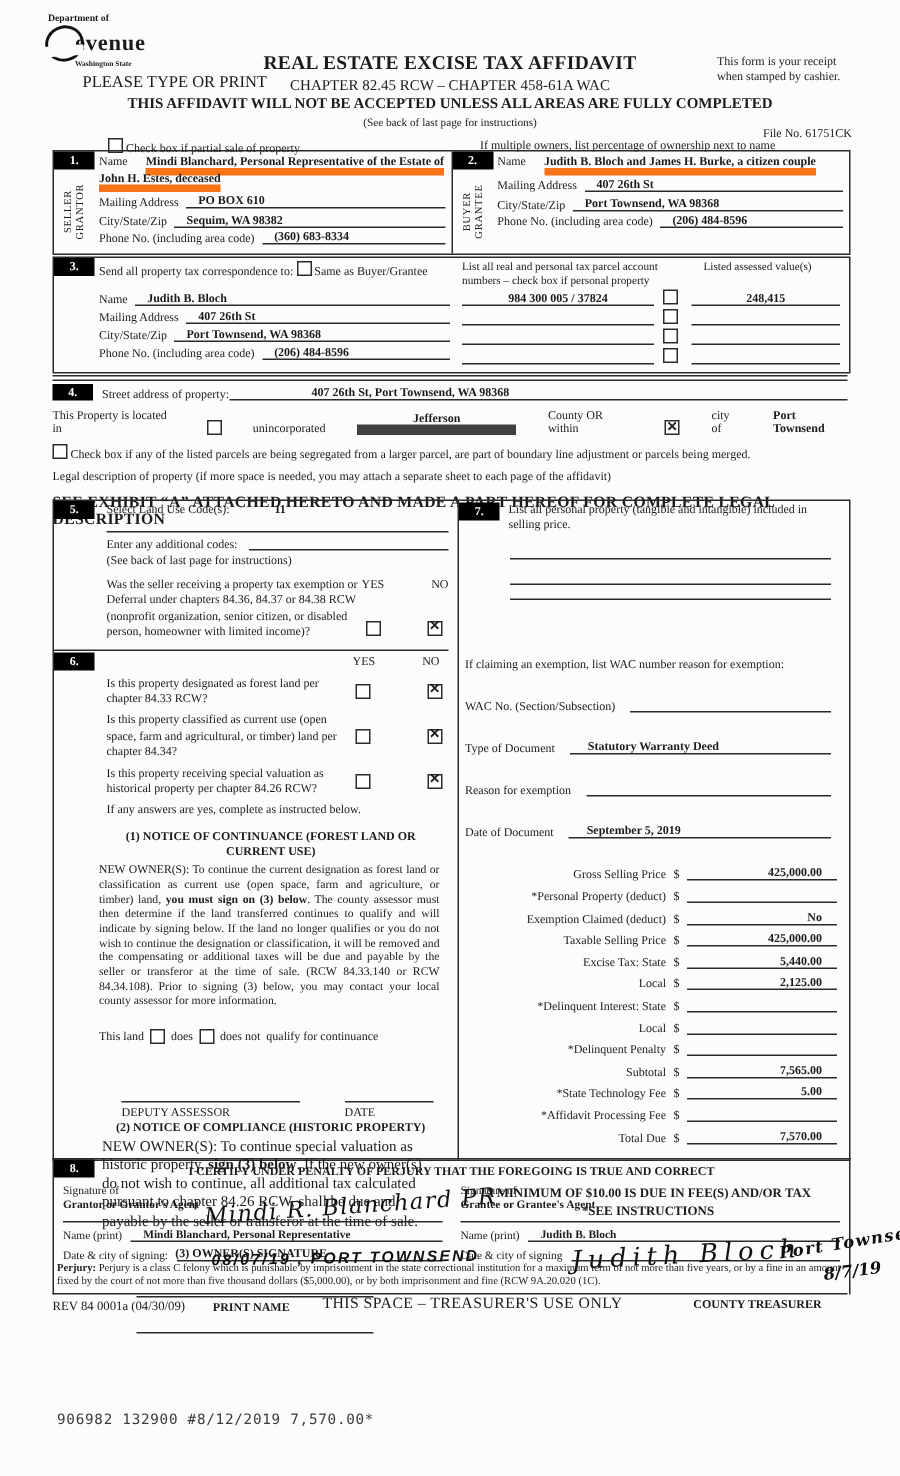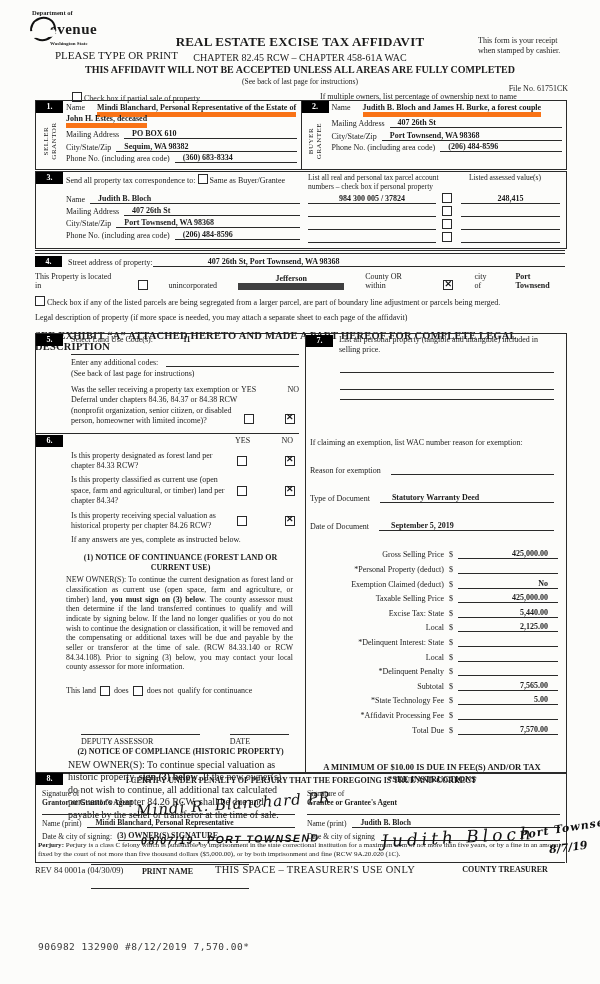--- a/index.html
+++ b/index.html
@@ -208,21 +208,21 @@
     <div class="party">
       <div class="tab">2.</div>
       <div class="sidecol">
         <div class="vblock">
           <div>BUYER</div>
           <div>GRANTEE</div>
         </div>
       </div>
       <div class="nameblock">
         <span class="lbl">Name</span>
-        <span class="inl">Judith B. Bloch and James H. Burke, a forest couple</span>
+        <span class="inl">Judith B. Bloch and James H. Burke, a citizen couple</span>
       </div>
       <div class="frow" style="margin-top:4px;">
         <span class="lbl">Mailing Address</span>
         <span class="fval">407 26th St</span>
       </div>
       <div class="frow">
         <span class="lbl">City/State/Zip</span>
         <span class="fval">Port Townsend, WA 98368</span>
       </div>
       <div class="frow" style="margin-top:1px;">
@@ -399,26 +399,30 @@
     <div class="colR">
       <div class="ppl">
         <div class="tab" style="position:static;flex:none;">7.</div>
         <div class="txt">List all personal property (tangible and intangible) included in selling price.</div>
       </div>
       <div class="blankln"></div>
       <div class="blankln"></div>
       <div class="blankln close"></div>
       <div class="claim">If claiming an exemption, list WAC number reason for exemption:</div>
       <div class="wacrow">
-        <span>Reason for exemption</span>
+        <span>WAC No. (Section/Subsection)</span>
         <span class="ln"></span>
       </div>
       <div class="wacrow">
         <span>Type of Document</span>
         <span class="fval">Statutory Warranty Deed</span>
+      </div>
+      <div class="wacrow">
+        <span>Reason for exemption</span>
+        <span class="ln"></span>
       </div>
       <div class="wacrow">
         <span>Date of Document</span>
         <span class="fval">September 5, 2019</span>
       </div>
       <div class="money">
         <div class="mrow">
           <span class="mlabel">Gross Selling Price</span>
             <span class="dollar">$</span>
             <span class="mline">425,000.00</span>

